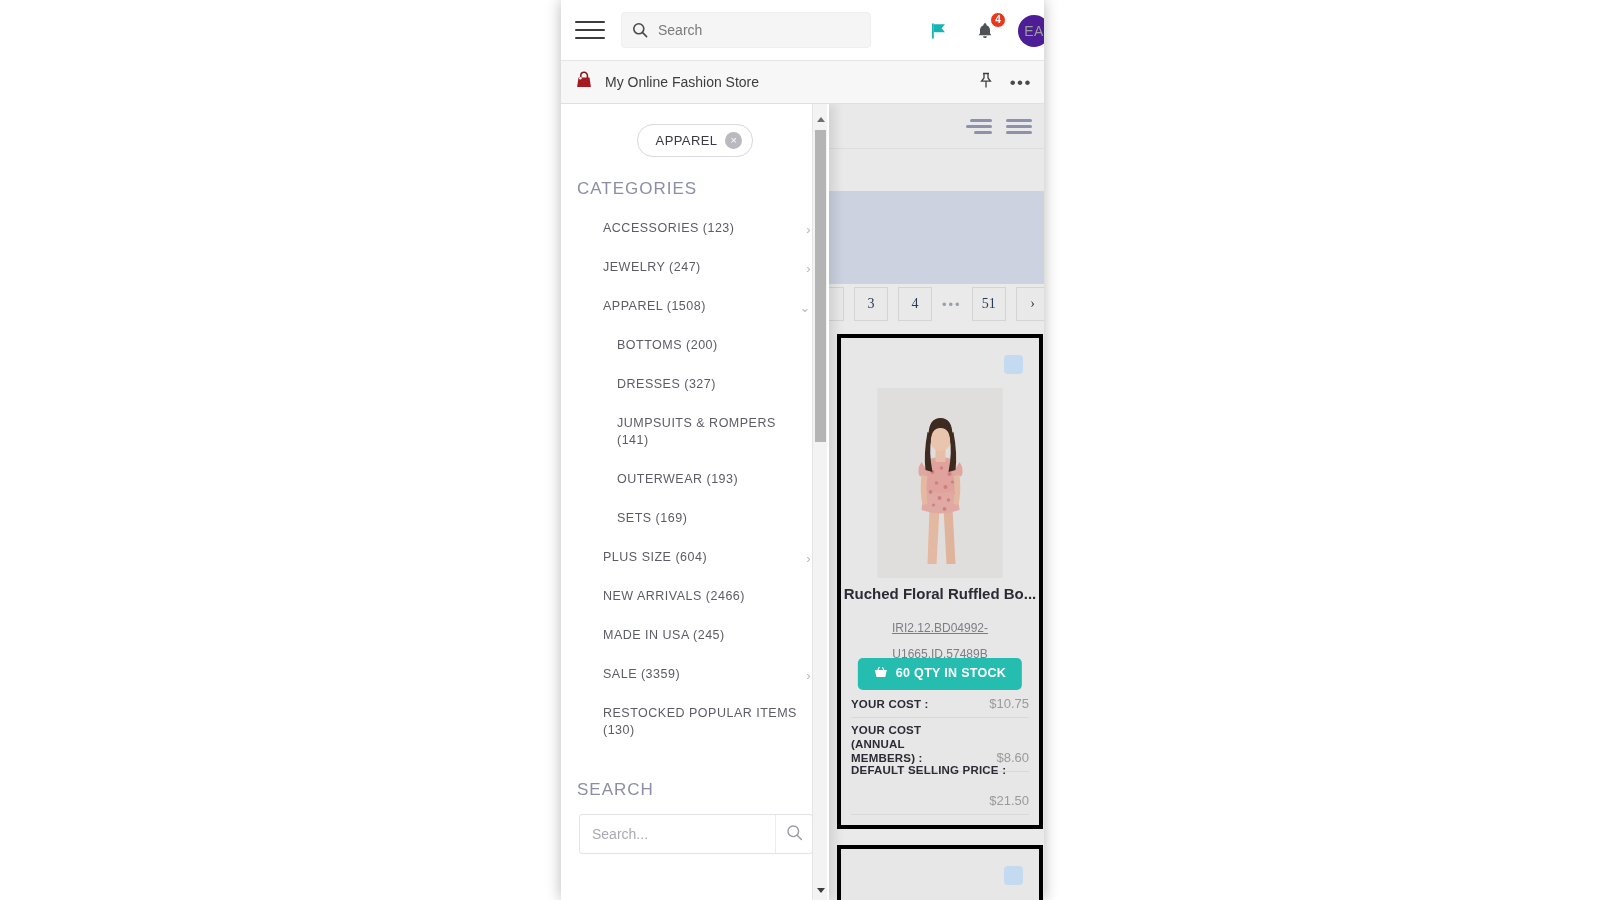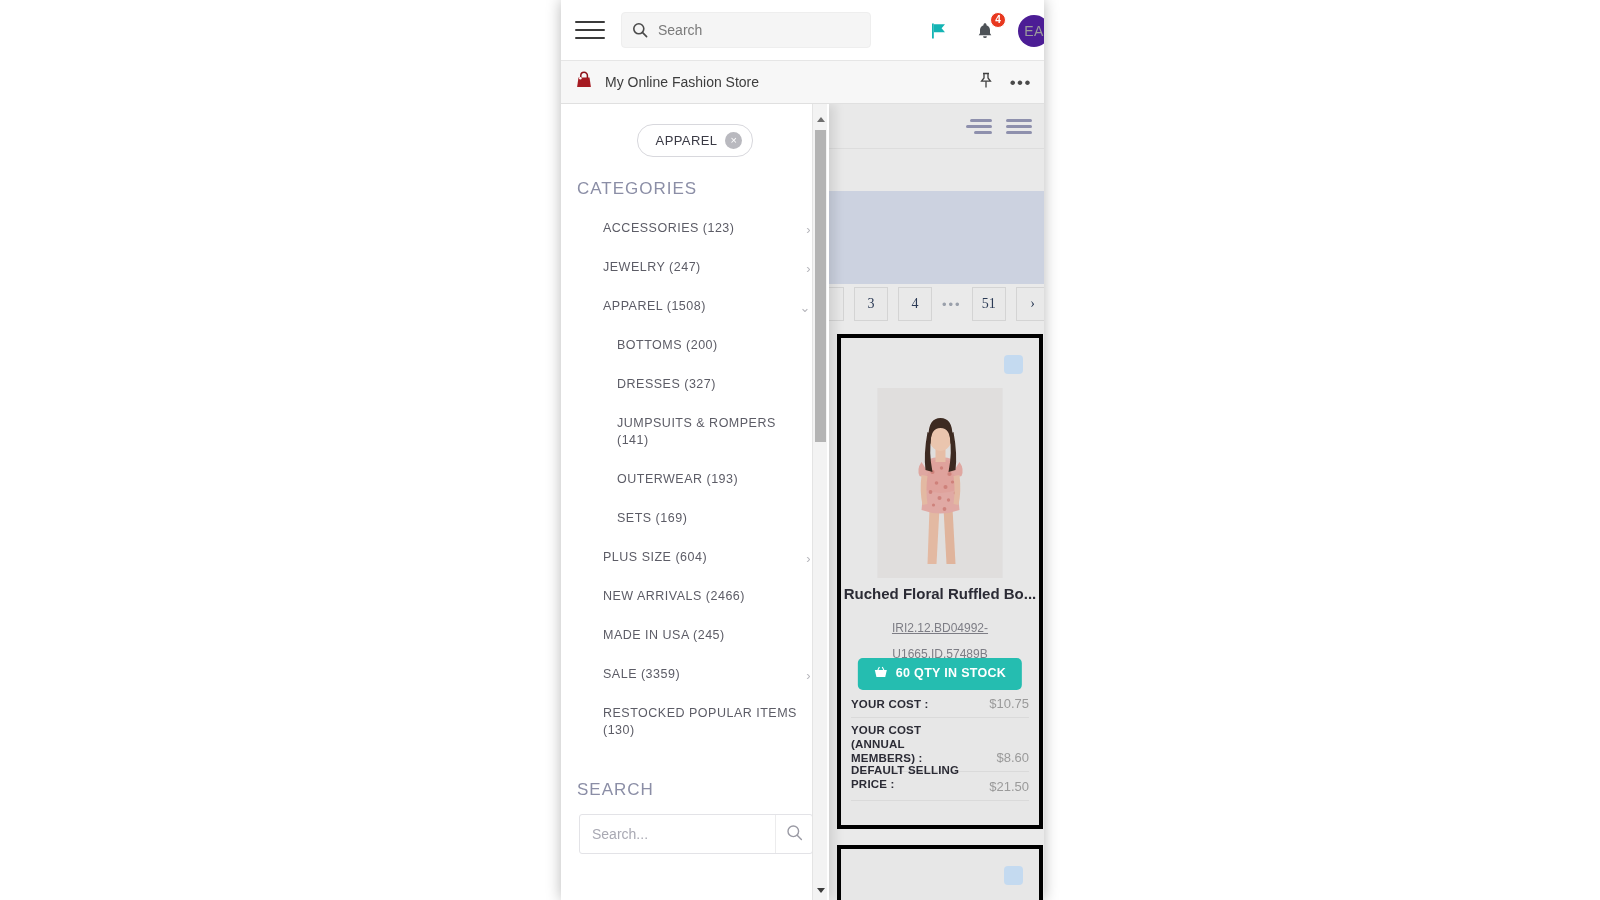--- a/index.html
+++ b/index.html
@@ -208,21 +208,21 @@
   }
   .price-label {
     font-size: 11.5px; font-weight: bold; color: #2b2b35;
     letter-spacing: .2px; max-width: 115px; line-height: 14px;
   }
   .price-val { font-size: 13px; color: #9a9a9a; white-space: nowrap; }
   #price-1 { top: 358px; }
   #price-2 { top: 385px; }
   #price-3 { top: 425px; }
   #price-3 .price-label { max-width: 160px; }
-  #price-3 { flex-direction: row; align-items: stretch; }
+  #price-3 { flex-direction: column; align-items: stretch; }
   #price-3 .price-val { text-align: right; margin-top: 16px; }
 
   
   #filter-panel {
     position: absolute;
     left: 0; top: 0;
     width: 268px; height: 796px;
     background: #ffffff;
     box-shadow: 6px 0 10px rgba(0,0,0,0.10);
     overflow: hidden;

